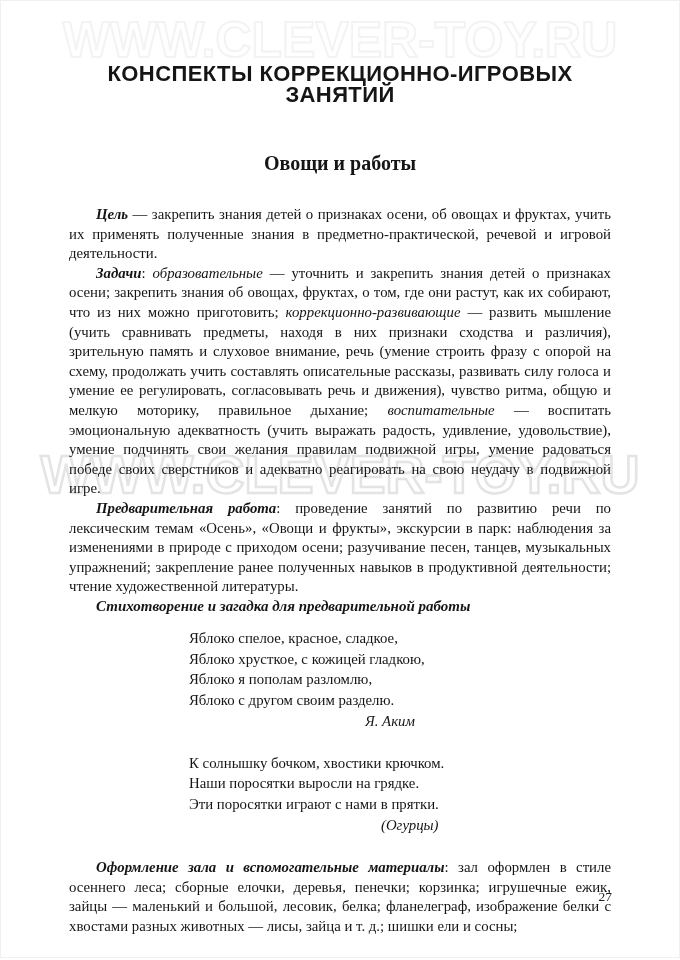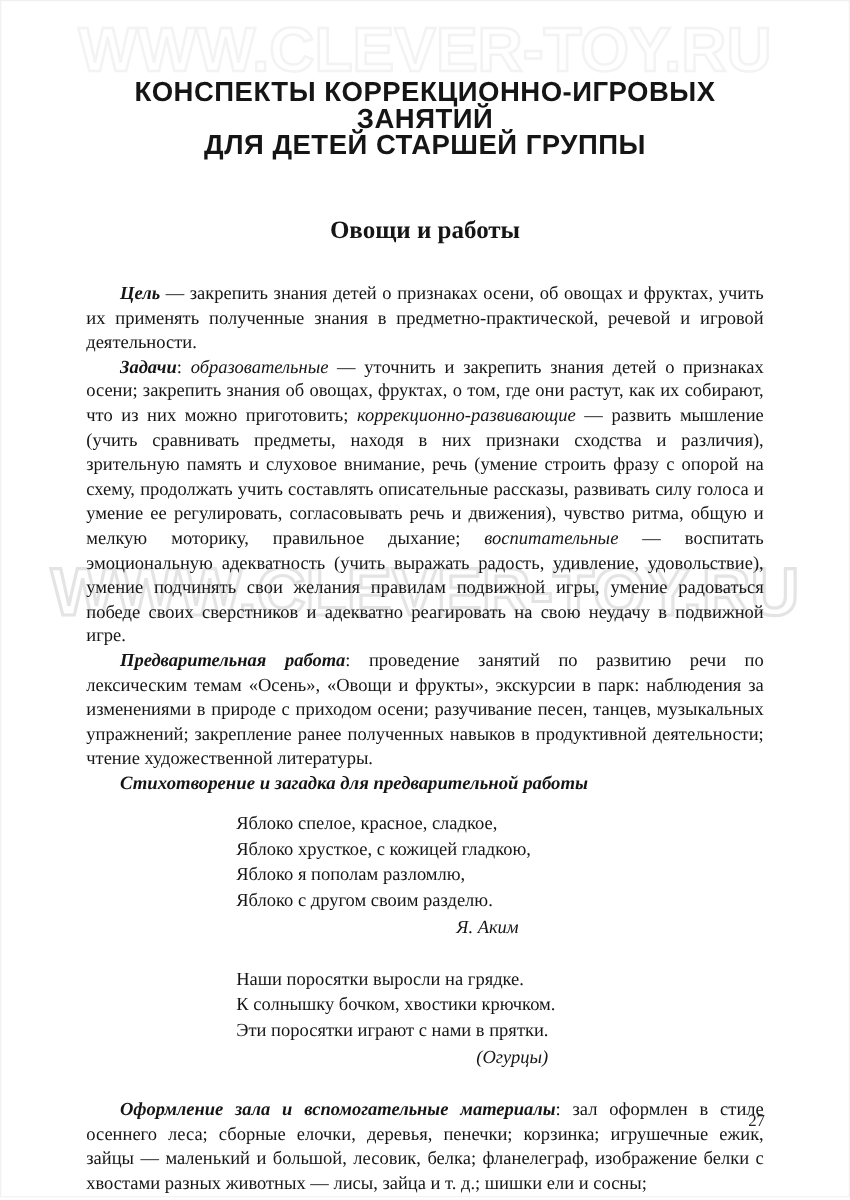--- a/index.html
+++ b/index.html
@@ -120,21 +120,20 @@
 
 <div class="page">
 
   <div class="watermark wm-top">WWW.CLEVER-TOY.RU</div>
   <div class="watermark wm-mid">WWW.CLEVER-TOY.RU</div>
 
   <div class="content">
 
     <div class="doc-title">
       <div>КОНСПЕКТЫ КОРРЕКЦИОННО-ИГРОВЫХ ЗАНЯТИЙ</div>
-      <div>ДЛЯ ДЕТЕЙ СТАРШЕЙ ГРУППЫ</div>
     </div>
 
     <div class="section-title">Овощи и работы</div>
 
     <p class="body first"><span class="lead">Цель</span><span> — закрепить знания детей о признаках осени, об овощах и фруктах, учить их применять полученные знания в предметно-практической, речевой и игровой деятельности.</span></p>
 
     <p class="body"><span class="lead">Задачи</span><span>: </span><span class="it">образовательные</span><span> — уточнить и закрепить знания детей о признаках осени; закрепить знания об овощах, фруктах, о том, где они растут, как их собирают, что из них можно приготовить; </span><span class="it">коррекционно-развивающие</span><span> — развить мышление (учить сравнивать предметы, находя в них признаки сходства и различия), зрительную память и слуховое внимание, речь (умение строить фразу с опорой на схему, продолжать учить составлять описательные рассказы, развивать силу голоса и умение ее регулировать, согласовывать речь и движения), чувство ритма, общую и мелкую моторику, правильное дыхание; </span><span class="it">воспитательные</span><span> — воспитать эмоциональную адекватность (учить выражать радость, удивление, удовольствие), умение подчинять свои желания правилам подвижной игры, умение радоваться победе своих сверстников и адекватно реагировать на свою неудачу в подвижной игре.</span></p>
 
     <p class="body"><span class="lead">Предварительная работа</span><span>: </span><span>проведение занятий по развитию речи по лексическим темам «Осень», «Овощи и фрукты», экскурсии в парк: наблюдения за изменениями в природе с приходом осени; разучивание песен, танцев, музыкальных упражнений; закрепление ранее полученных навыков в продуктивной деятельности; чтение художественной литературы.</span></p>
 
@@ -142,22 +141,22 @@
 
     <div class="poem">
       <div class="line">Яблоко спелое, красное, сладкое,</div>
       <div class="line">Яблоко хрусткое, с кожицей гладкою,</div>
       <div class="line">Яблоко я пополам разломлю,</div>
       <div class="line">Яблоко с другом своим разделю.</div>
       <div class="author">Я. Аким</div>
     </div>
 
     <div class="poem riddle">
+      <div class="line">К солнышку бочком, хвостики крючком.</div>
       <div class="line">Наши поросятки выросли на грядке.</div>
-      <div class="line">К солнышку бочком, хвостики крючком.</div>
       <div class="line">Эти поросятки играют с нами в прятки.</div>
       <div class="answer">(Огурцы)</div>
     </div>
 
     <p class="body decor"><span class="lead">Оформление зала и вспомогательные материалы</span><span>: </span><span>зал оформлен в стиле осеннего леса; сборные елочки, деревья, пенечки; корзинка; игрушечные ежик, зайцы — маленький и большой, лесовик, белка; фланелеграф, изображение белки с хвостами разных животных — лисы, зайца и т. д.; шишки ели и сосны;</span></p>
 
   </div>
 
   <div class="page-number">27</div>
 

